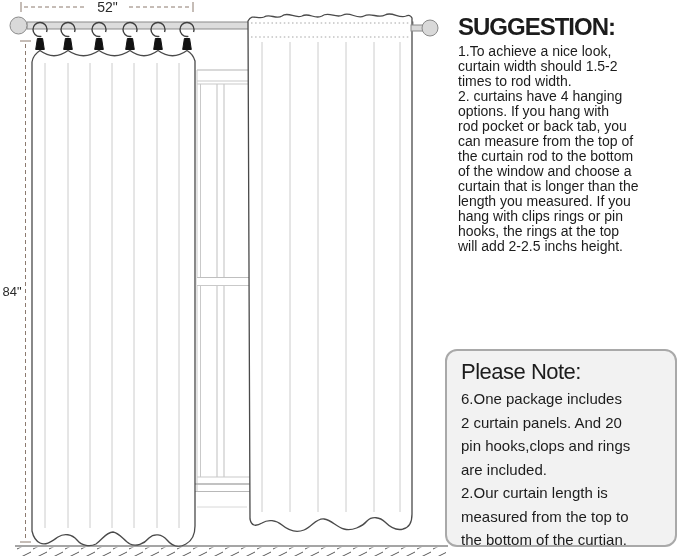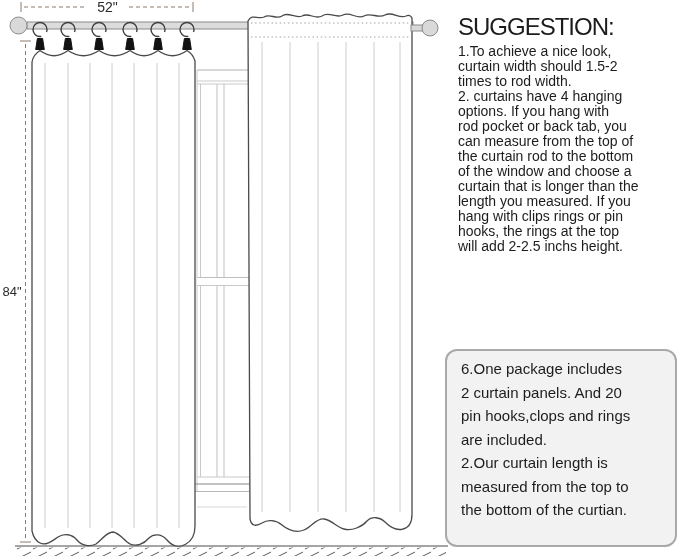--- a/index.html
+++ b/index.html
@@ -4,21 +4,21 @@
 <style>
   html,body{margin:0;padding:0;background:#fff;}
   .stage{
     position:relative;width:679px;height:556px;background:#ffffff;overflow:hidden;
     font-family:"Liberation Sans",sans-serif;color:#1d1d1d;
   }
   .diagram{position:absolute;left:0;top:0;}
   .diagram text{font-family:"Liberation Sans",sans-serif;}
   .suggestion-title{
     position:absolute;left:458px;top:13px;font-size:24px;letter-spacing:-1px;
-    color:#1c1c1c;white-space:pre;
+    color:#1c1c1c;white-space:pre;font-weight:bold;
   }
   .suggestion-body{
     position:absolute;left:458px;top:44px;font-size:14px;line-height:15px;
     color:#1c1c1c;white-space:pre;
   }
   .note-box{
     position:absolute;left:445px;top:349px;width:232px;height:198px;
     box-sizing:border-box;background:#f2f2f2;border:2px solid #a9a9a9;
     border-radius:12px;padding:6px 6px 0 14px;
   }
@@ -151,20 +151,21 @@
 can measure from the top of
 the curtain rod to the bottom
 of the window and choose a
 curtain that is longer than the
 length you measured. If you
 hang with clips rings or pin
 hooks, the rings at the top
 will add 2-2.5 inchs height.</div>
 
   <div class="note-box">
+    <div class="note-title">Please Note:</div>
     <div class="note-body">6.One package includes
 2 curtain panels. And 20
 pin hooks,clops and rings
 are included.
 2.Our curtain length is
 measured from the top to
 the bottom of the curtian.</div>
   </div>
 
 </div>

